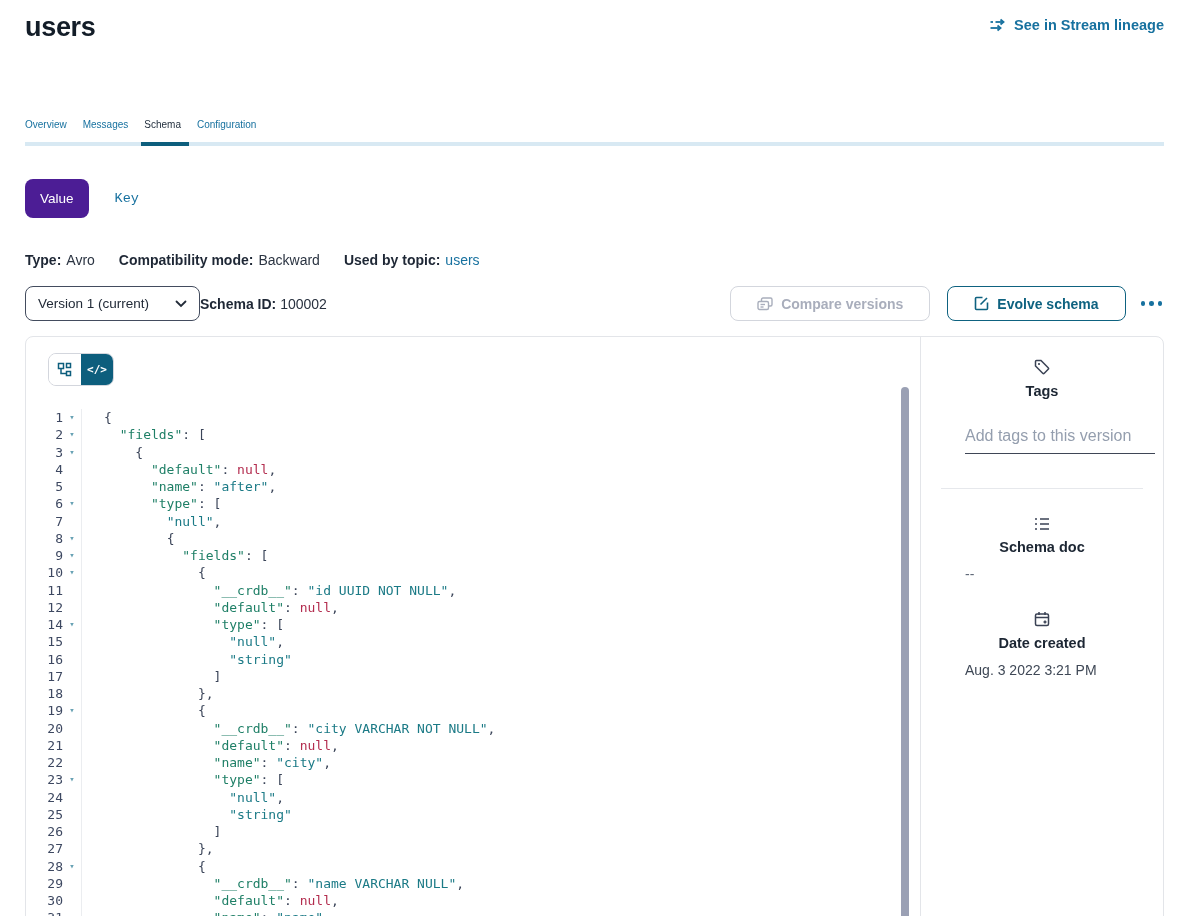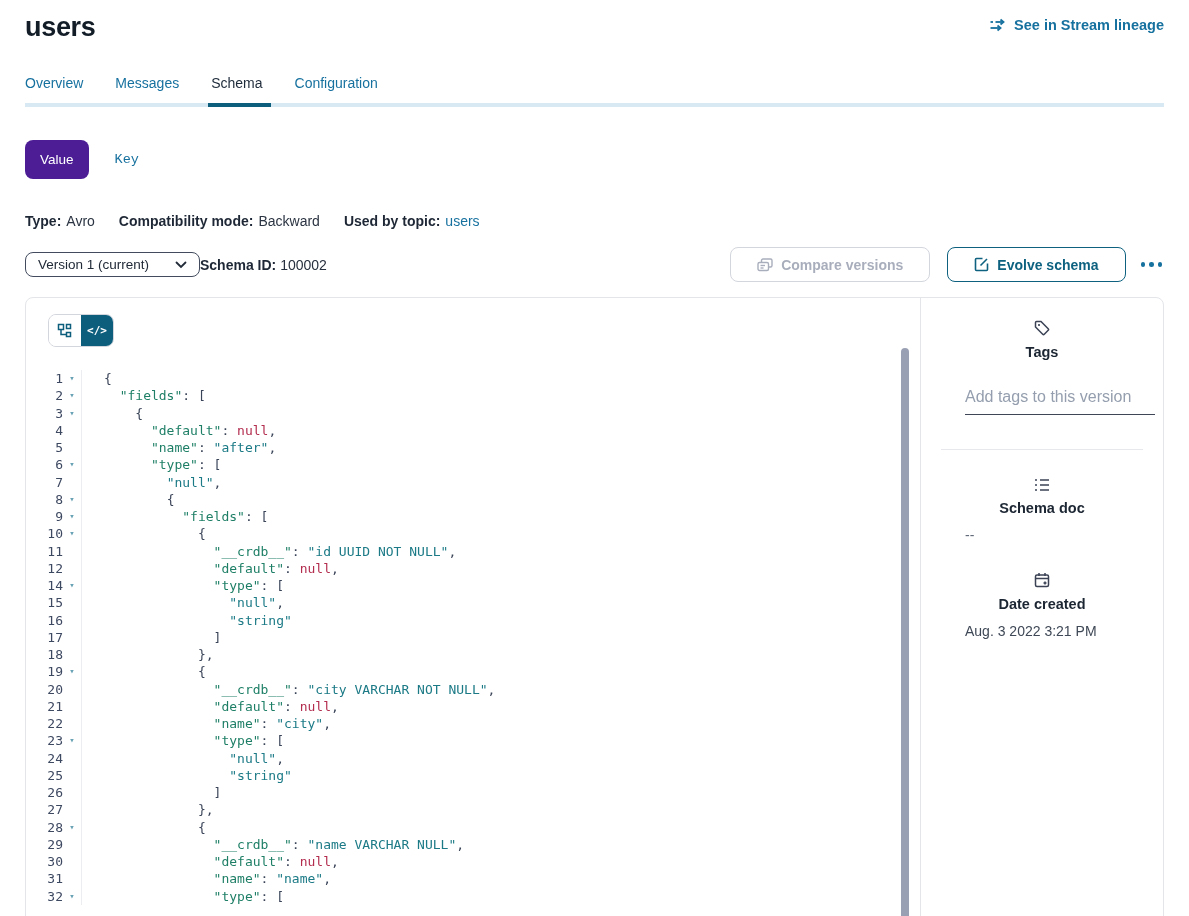--- a/index.html
+++ b/index.html
@@ -7,41 +7,41 @@
     font-family:"Liberation Sans", sans-serif; color:#27303e; }
   .page { padding:10px 25px 0 25px; }
 
   
   .hdr { display:flex; justify-content:space-between; align-items:flex-start; }
   h1.title { font-size:27px; font-weight:700; color:#131d28; letter-spacing:-0.3px; padding-top:2px; }
   .lineage { display:flex; align-items:center; gap:7px; color:#17719f; font-size:14.5px; font-weight:600;
     margin-top:7px; cursor:pointer; }
 
   
-  .tabs { display:flex; gap:32px; margin-top:32px; font-size:14px; }
+  .tabs { display:flex; gap:16px; margin-top:76px; font-size:10px; }
   .tab { color:#17719f; padding-bottom:12px; position:relative; cursor:pointer; }
   .tab.active { color:#1e2b3a; }
   .tab .active-bar { position:absolute; left:-3px; right:-8px; bottom:-4px; height:4px; background:#0d5e7d; z-index:2; }
   .tabbar { height:4px; background:#d8e9f3; width:100%; }
 
   
   .vk { margin-top:33px; display:flex; align-items:center; gap:26px; }
   .btn-value { background:#4c1d95; color:#fff; font-size:13.5px; padding:12px 15px; border:none;
     border-radius:8px; cursor:pointer; }
   .btn-key { color:#17719f; font-size:13.5px; background:none; border:none; cursor:pointer;font-family:Liberation Mono, monospace; }
 
   
   .meta { margin-top:34px; font-size:14px; color:#2b3442; display:flex; gap:24px; }
   .meta b { color:#1e2735; }
   .meta .pair { display:flex; gap:5px; }
   .link { color:#17719f; cursor:pointer; text-decoration:none; }
 
   
   .controls { margin-top:18px; display:flex; align-items:center; }
-  .select { width:175px; height:25px; border:1px solid #434c5e; border-radius:8px; display:flex;
+  .select { width:175px; height:35px; border:1px solid #434c5e; border-radius:8px; display:flex;
     align-items:center; justify-content:space-between; padding:0 12px; font-size:13.5px; color:#222b38; cursor:pointer; }
   .schema-id { font-size:14px; }
   .schema-id b { color:#1e2735; }
   .spacer { flex:1; }
   .btn-outline { display:flex; align-items:center; gap:8px; height:35px; padding:0 26px; border-radius:8px;
     background:#fff; font-size:14px; font-weight:600; cursor:pointer; }
   .btn-compare { border:1px solid #d3d6dd; color:#a9aebc; }
   .btn-evolve { border:1px solid #0e6280; color:#0e6280; margin-left:17px; }
   .more { margin-left:13px; display:flex; gap:4px; padding:6px 2px; cursor:pointer; }
   .more i { width:4.5px; height:4.5px; border-radius:50%; background:#17719f; display:block; }

